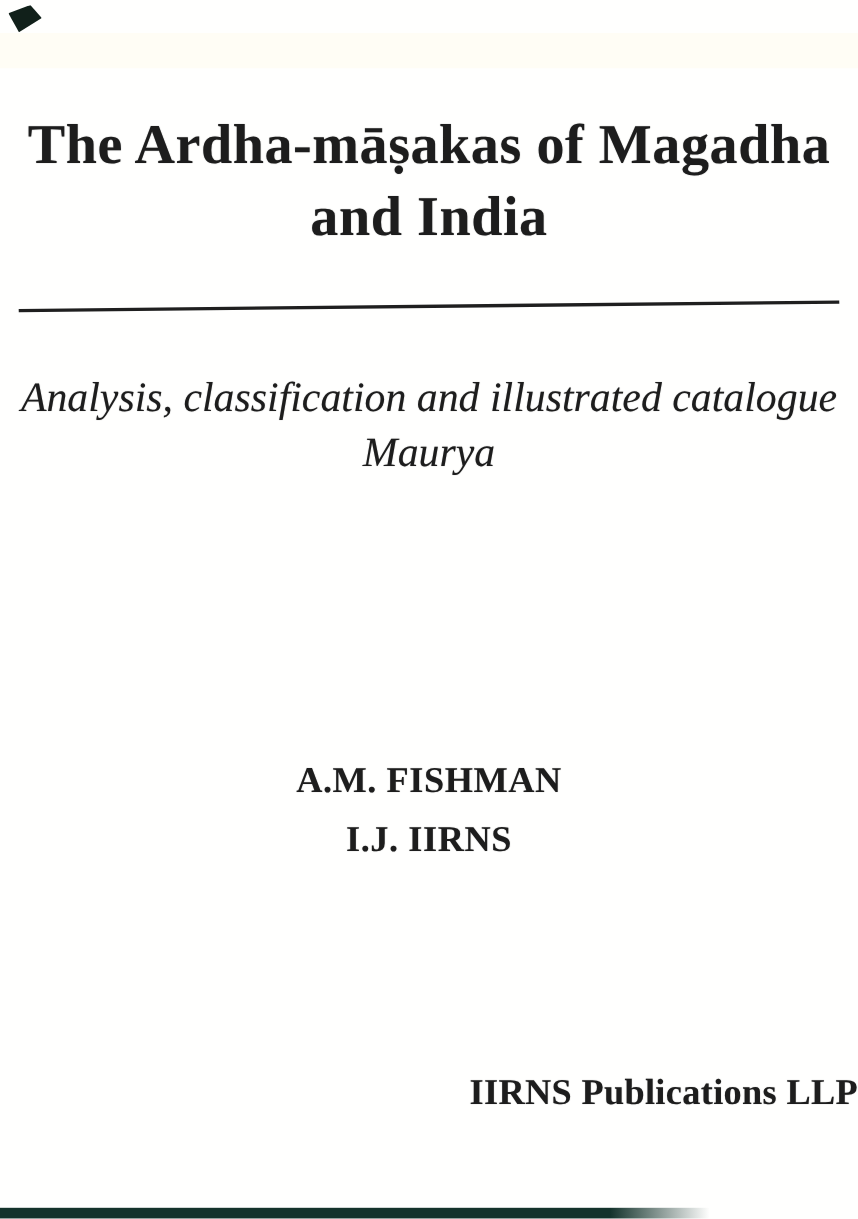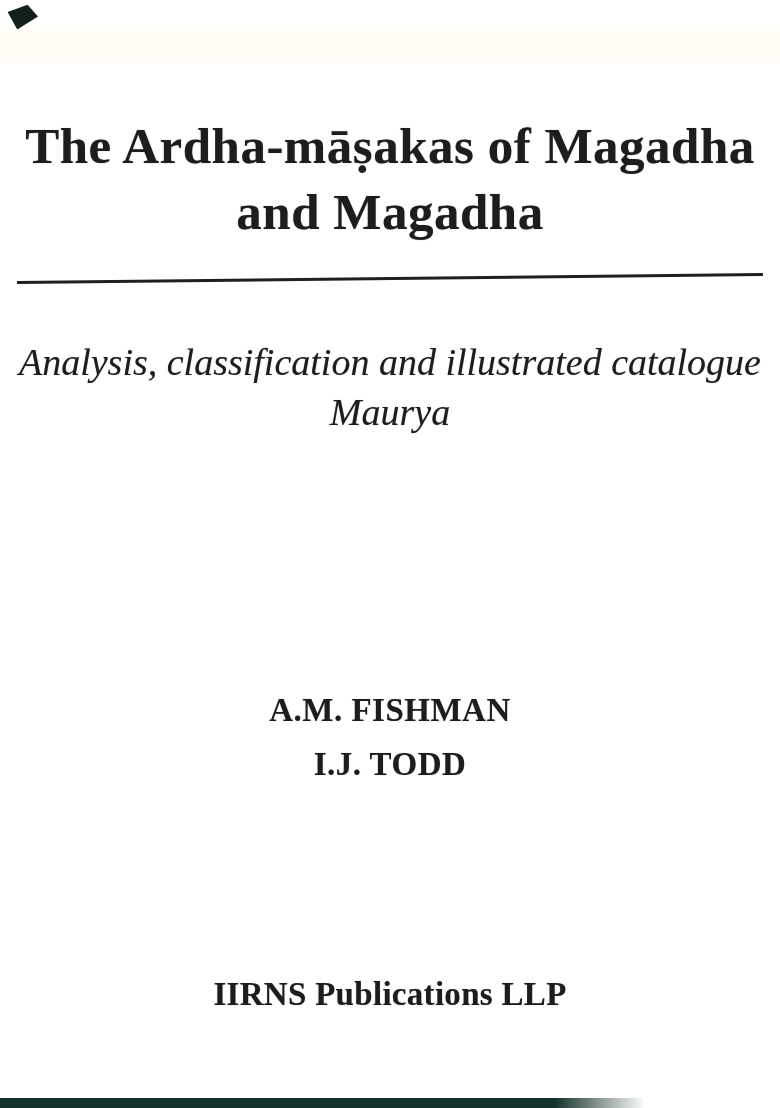--- a/index.html
+++ b/index.html
@@ -36,21 +36,21 @@
     height: 24px;
     background: var(--color-corner_mark, #11201a);
     clip-path: polygon(0% 25%, 68% 0%, 100% 52%, 28% 100%);
     transform: rotate(-4deg);
   }
   .title {
     position: absolute;
     top: 100px;
     left: 0;
     right: 0;
-    margin: 16px;
+    margin: 2px;
     text-align: center;
     font-weight: bold;
     font-size: 51px;
     letter-spacing: 0.5px;
     text-shadow: 0 0 1px rgba(29,29,29,0.45);
   }
   .title span {
     display: block;
     line-height: 60px;
     white-space: nowrap;
@@ -91,21 +91,21 @@
     line-height: 54px;
     letter-spacing: 0.5px;
     text-shadow: 0 0 1px rgba(29,29,29,0.4);
   }
   .authors div { white-space: nowrap; }
   .publisher {
     position: absolute;
     top: 974px;
     left: 0;
     right: 0;
-    text-align: center;
+    text-align: right;
     font-weight: bold;
     font-size: 33px;
     line-height: 40px;
     letter-spacing: 0.3px;
     white-space: nowrap;
     text-shadow: 0 0 1px rgba(29,29,29,0.4);
   }
   
   .bottom-strip {
     position: absolute;
@@ -123,32 +123,32 @@
 <body>
 
 <div class="page">
 
   <div class="scan-tint"></div>
 
   <div class="corner-mark"></div>
 
   <h1 class="title">
     <span class="t1">The Ardha-māṣakas of Magadha</span>
-    <span class="t2">and Magadha</span>
+    <span class="t2">and India</span>
   </h1>
 
   <div class="divider"></div>
 
   <div class="subtitle">
     <span>Analysis, classification and illustrated catalogue</span>
     <span>Maurya</span>
   </div>
 
   <div class="authors">
     <div>A.M. FISHMAN</div>
-    <div>I.J. TODD</div>
+    <div>I.J. IIRNS</div>
   </div>
 
   <div class="publisher">IIRNS Publications LLP</div>
 
   <div class="bottom-strip"></div>
 
 </div>
 
 </body></html>

